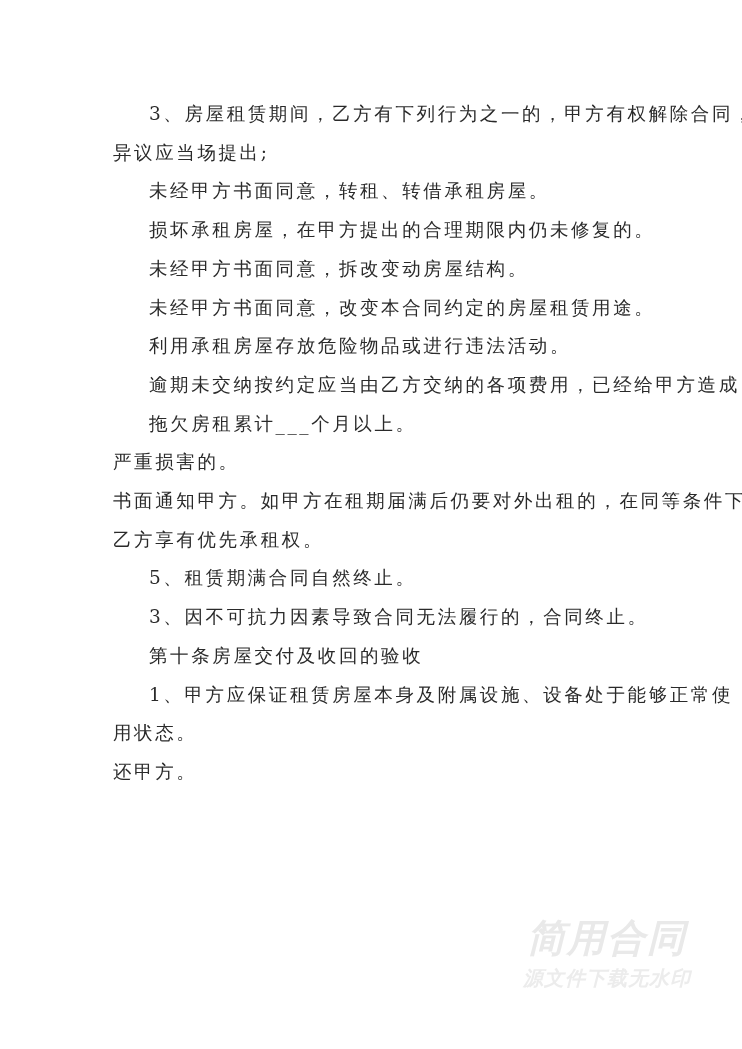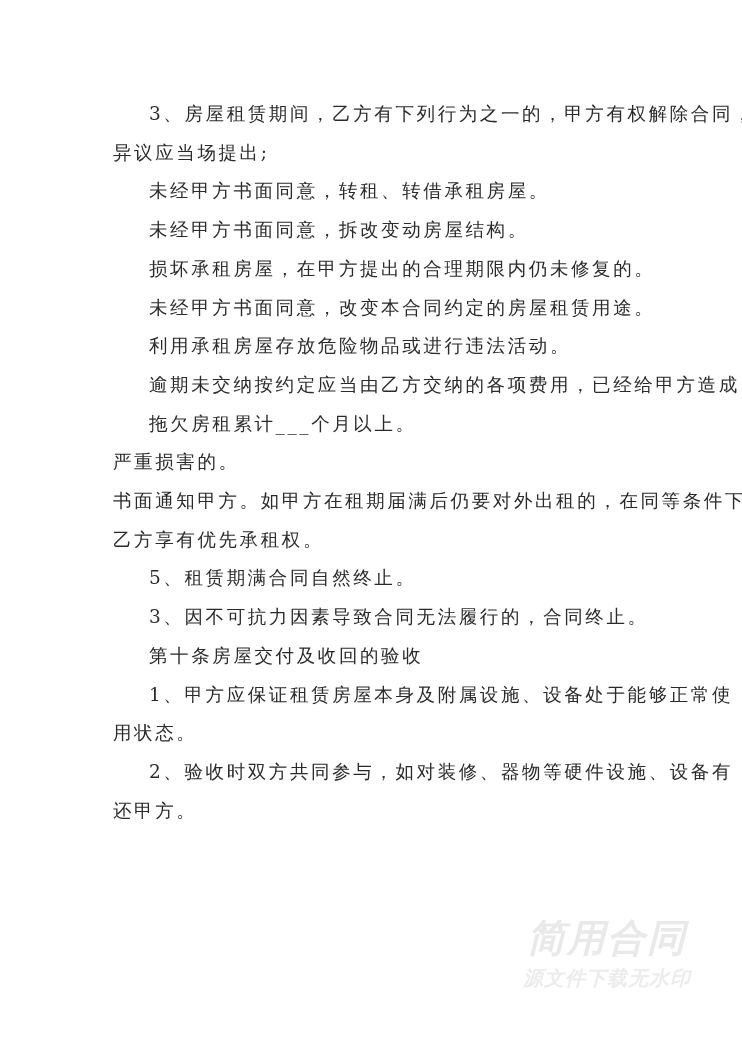--- a/index.html
+++ b/index.html
@@ -66,35 +66,34 @@
     }
   </style>
 </head>
 <body>
 
 <div class="page">
   <div class="content">
     <span class="line indent">3、房屋租赁期间，乙方有下列行为之一的，甲方有权解除合同，</span>
     <span class="line">异议应当场提出;</span>
     <span class="line indent">未经甲方书面同意，转租、转借承租房屋。</span>
+    <span class="line indent">损坏承租房屋，在甲方提出的合理期限内仍未修复的。</span>
     <span class="line indent">未经甲方书面同意，拆改变动房屋结构。</span>
-    <span class="line indent">损坏承租房屋，在甲方提出的合理期限内仍未修复的。</span>
     <span class="line indent">未经甲方书面同意，改变本合同约定的房屋租赁用途。</span>
     <span class="line indent">利用承租房屋存放危险物品或进行违法活动。</span>
     <span class="line indent">逾期未交纳按约定应当由乙方交纳的各项费用，已经给甲方造成</span>
     <span class="line indent">拖欠房租累计___个月以上。</span>
     <span class="line">严重损害的。</span>
     <span class="line">书面通知甲方。如甲方在租期届满后仍要对外出租的，在同等条件下，</span>
     <span class="line">乙方享有优先承租权。</span>
     <span class="line indent">5、租赁期满合同自然终止。</span>
     <span class="line indent">3、因不可抗力因素导致合同无法履行的，合同终止。</span>
     <span class="line indent">第十条房屋交付及收回的验收</span>
     <span class="line indent">1、甲方应保证租赁房屋本身及附属设施、设备处于能够正常使</span>
     <span class="line">用状态。</span>
-    <span class="line indent">2、验收时双方共同参与，如对装修、器物等硬件设施、设备有</span>
     <span class="line">还甲方。</span>
   </div>
 
   <div class="watermark">
     <span class="wm-title">简用合同</span>
     <span class="wm-sub">源文件下载无水印</span>
   </div>
 </div>
 
 </body></html>

